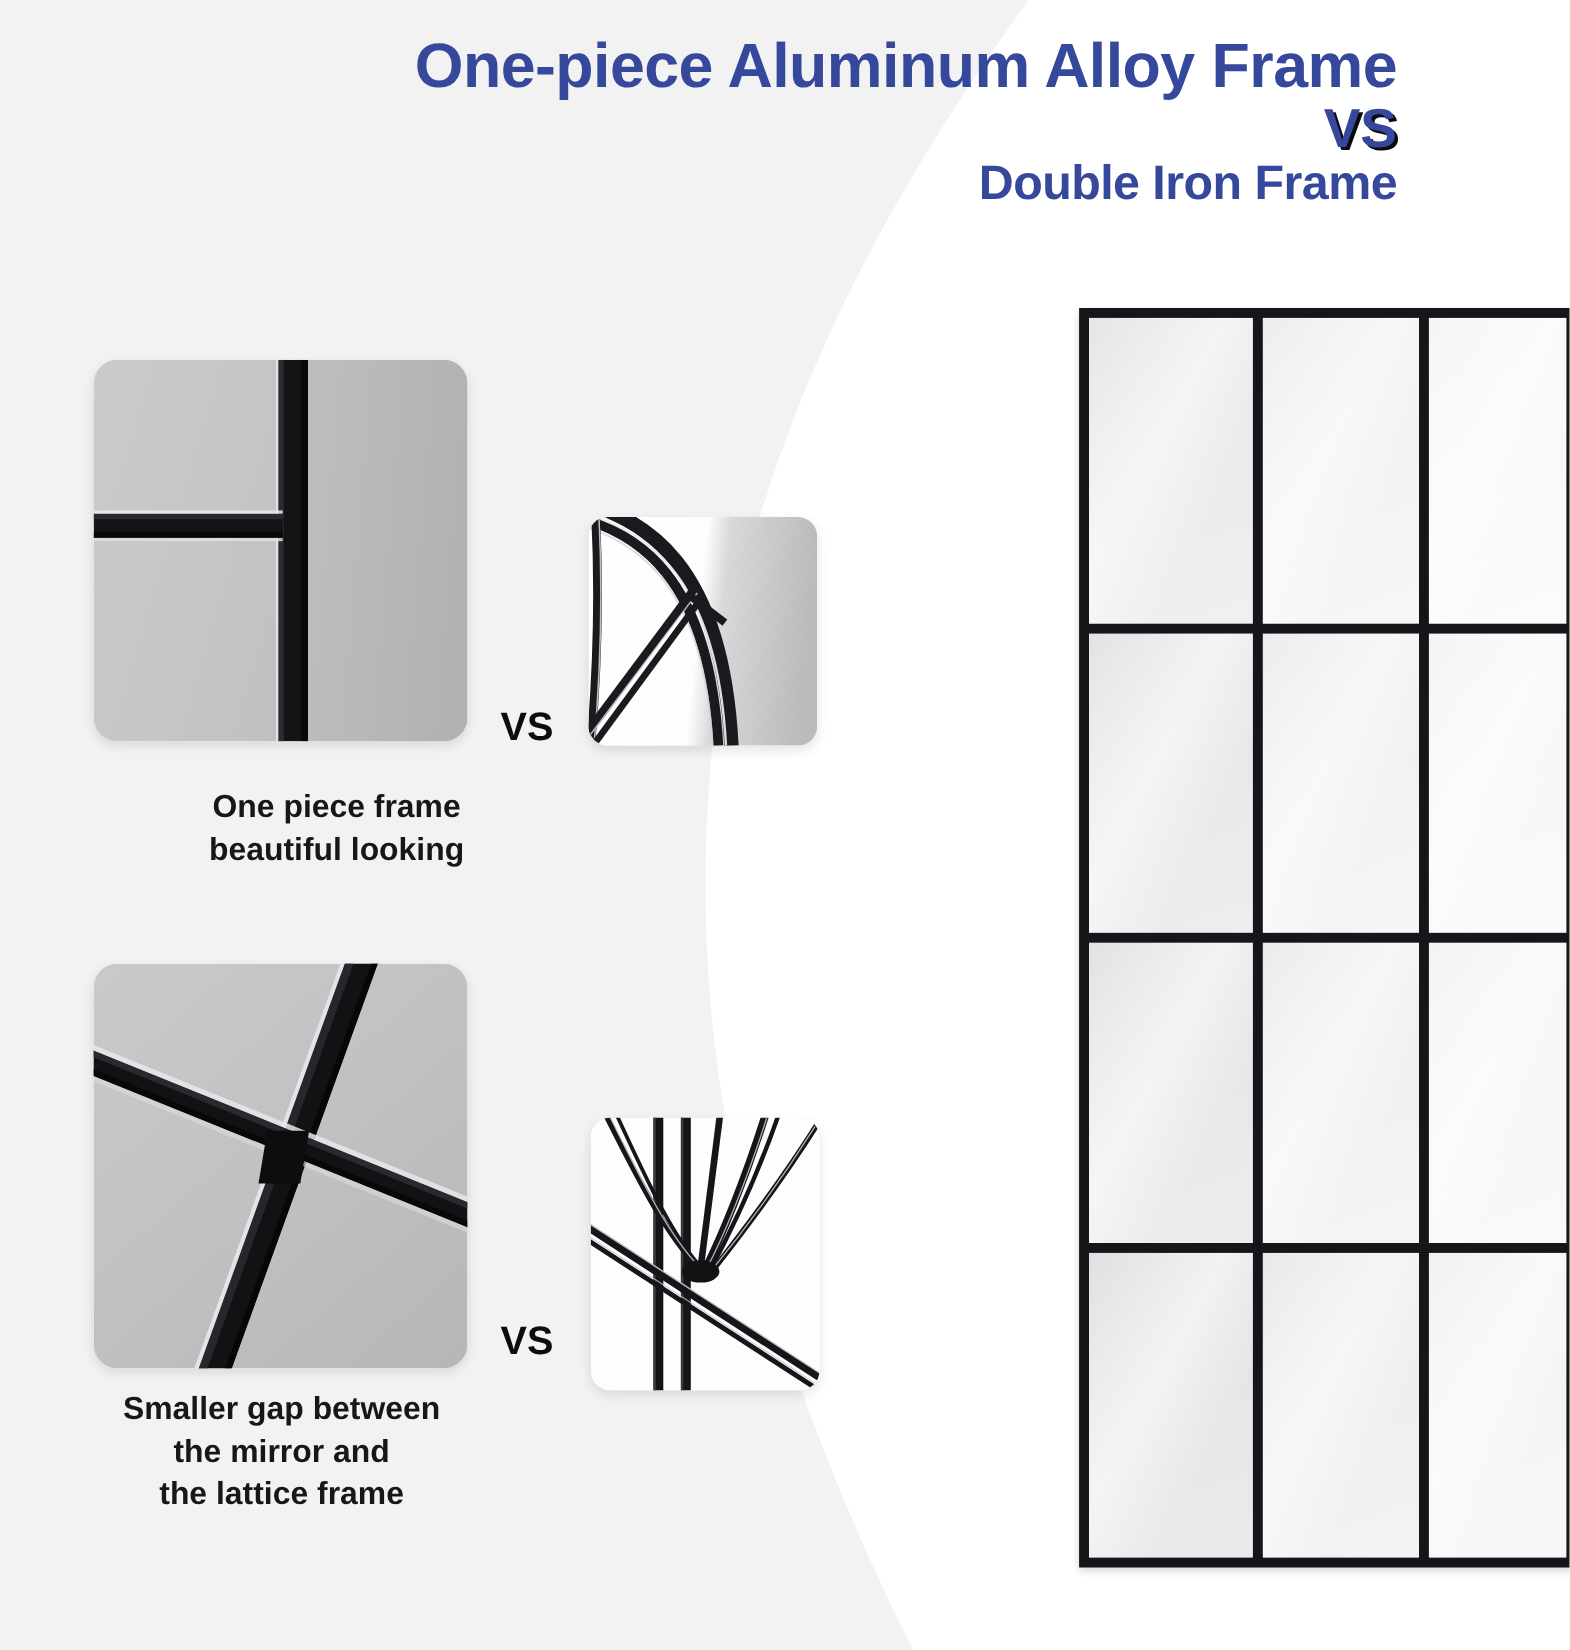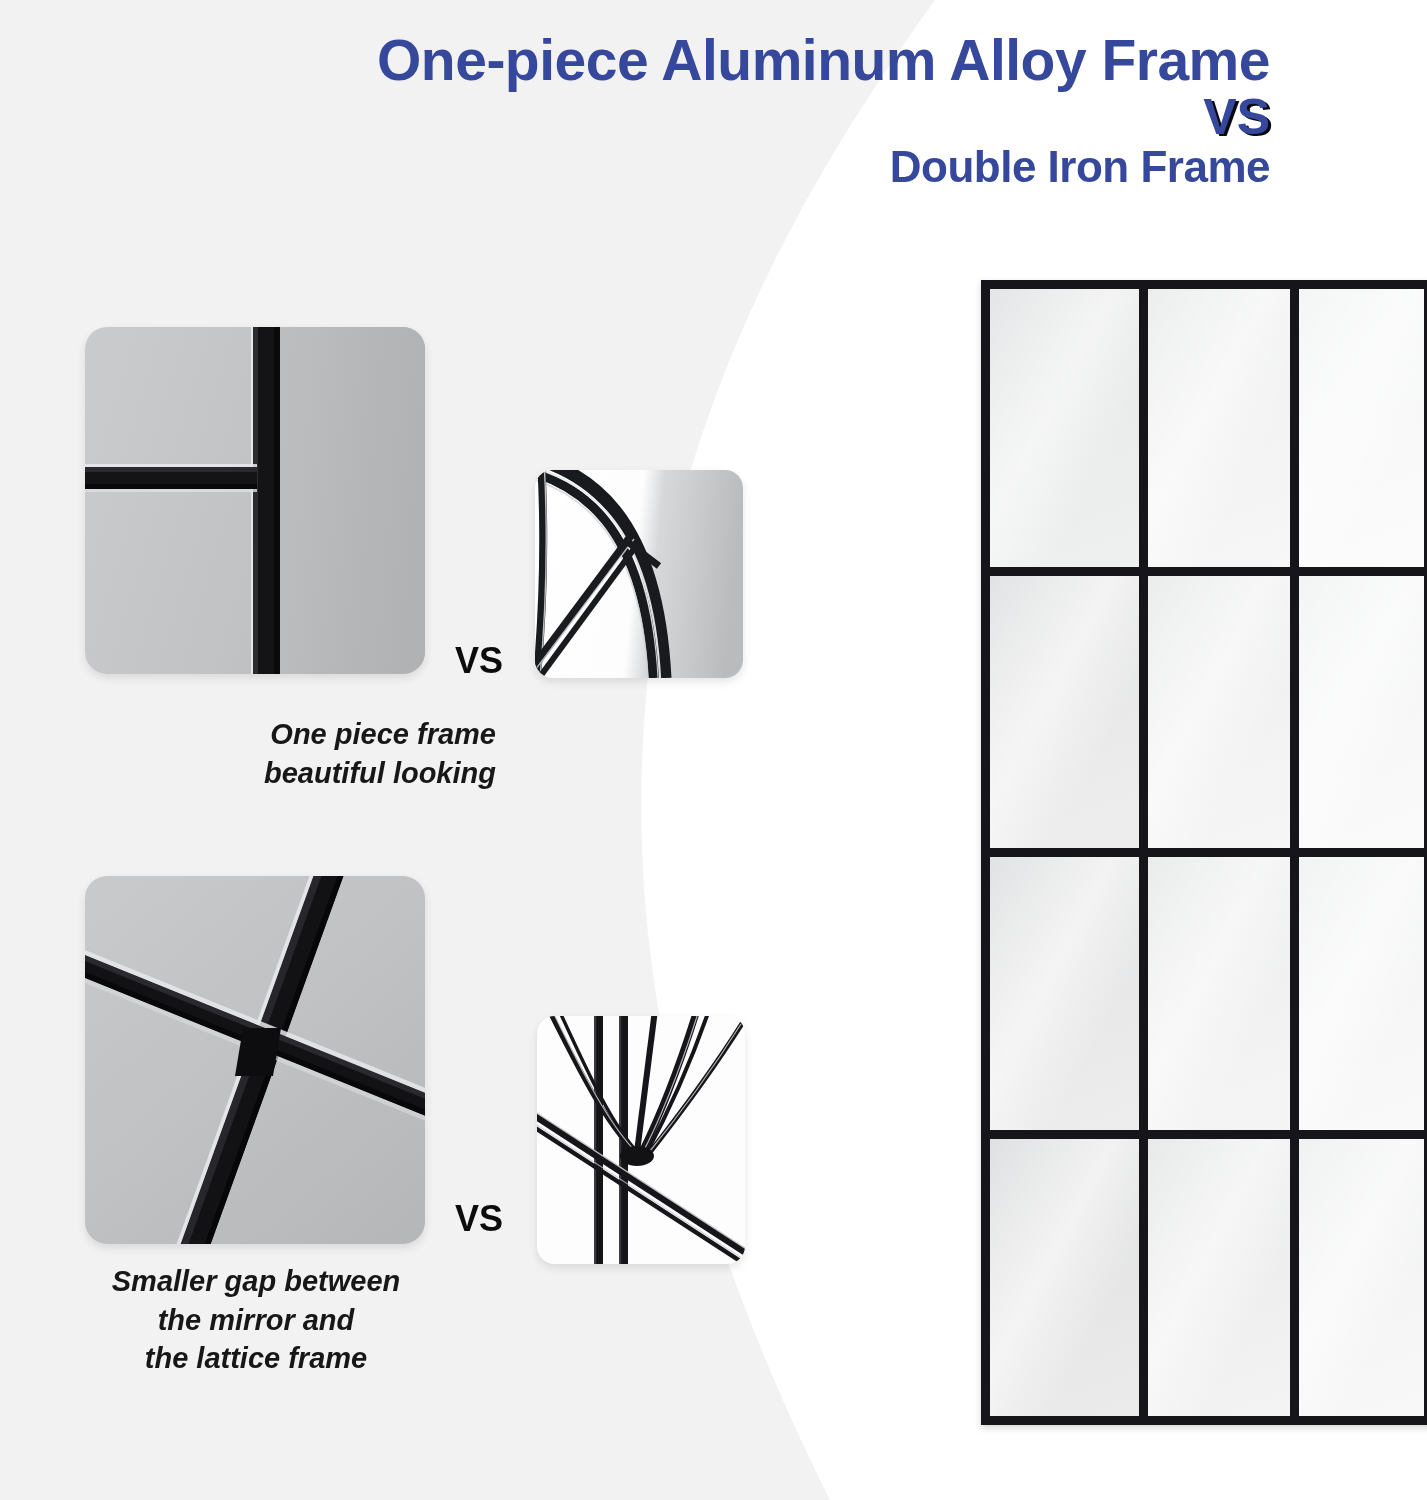--- a/index.html
+++ b/index.html
@@ -73,22 +73,22 @@
   }
 
   .caption {
     position: absolute;
     font-size: 29px;
     font-weight: 700;
     color: #171717;
     line-height: 1.33;
     white-space: pre-line;
   }
-  .caption.left { text-align: right; font-style: italic; }
-  .caption.center { text-align: center; font-style: italic; }
+  .caption.left { text-align: center; }
+  .caption.center { text-align: center; }
 
   
   #card-a1 { left: 85px;  top: 327px;  width: 340px; height: 347px; }
   #card-b1 { left: 535px; top: 470px;  width: 208px; height: 208px; }
   #vs-1    { left: 455px; top: 640px; }
   #cap-1   { left: 116px; top: 715px; width: 380px; }
 
   
   #card-a2 { left: 85px;  top: 876px;  width: 340px; height: 368px; }
   #card-b2 { left: 537px; top: 1016px; width: 208px; height: 248px; }

